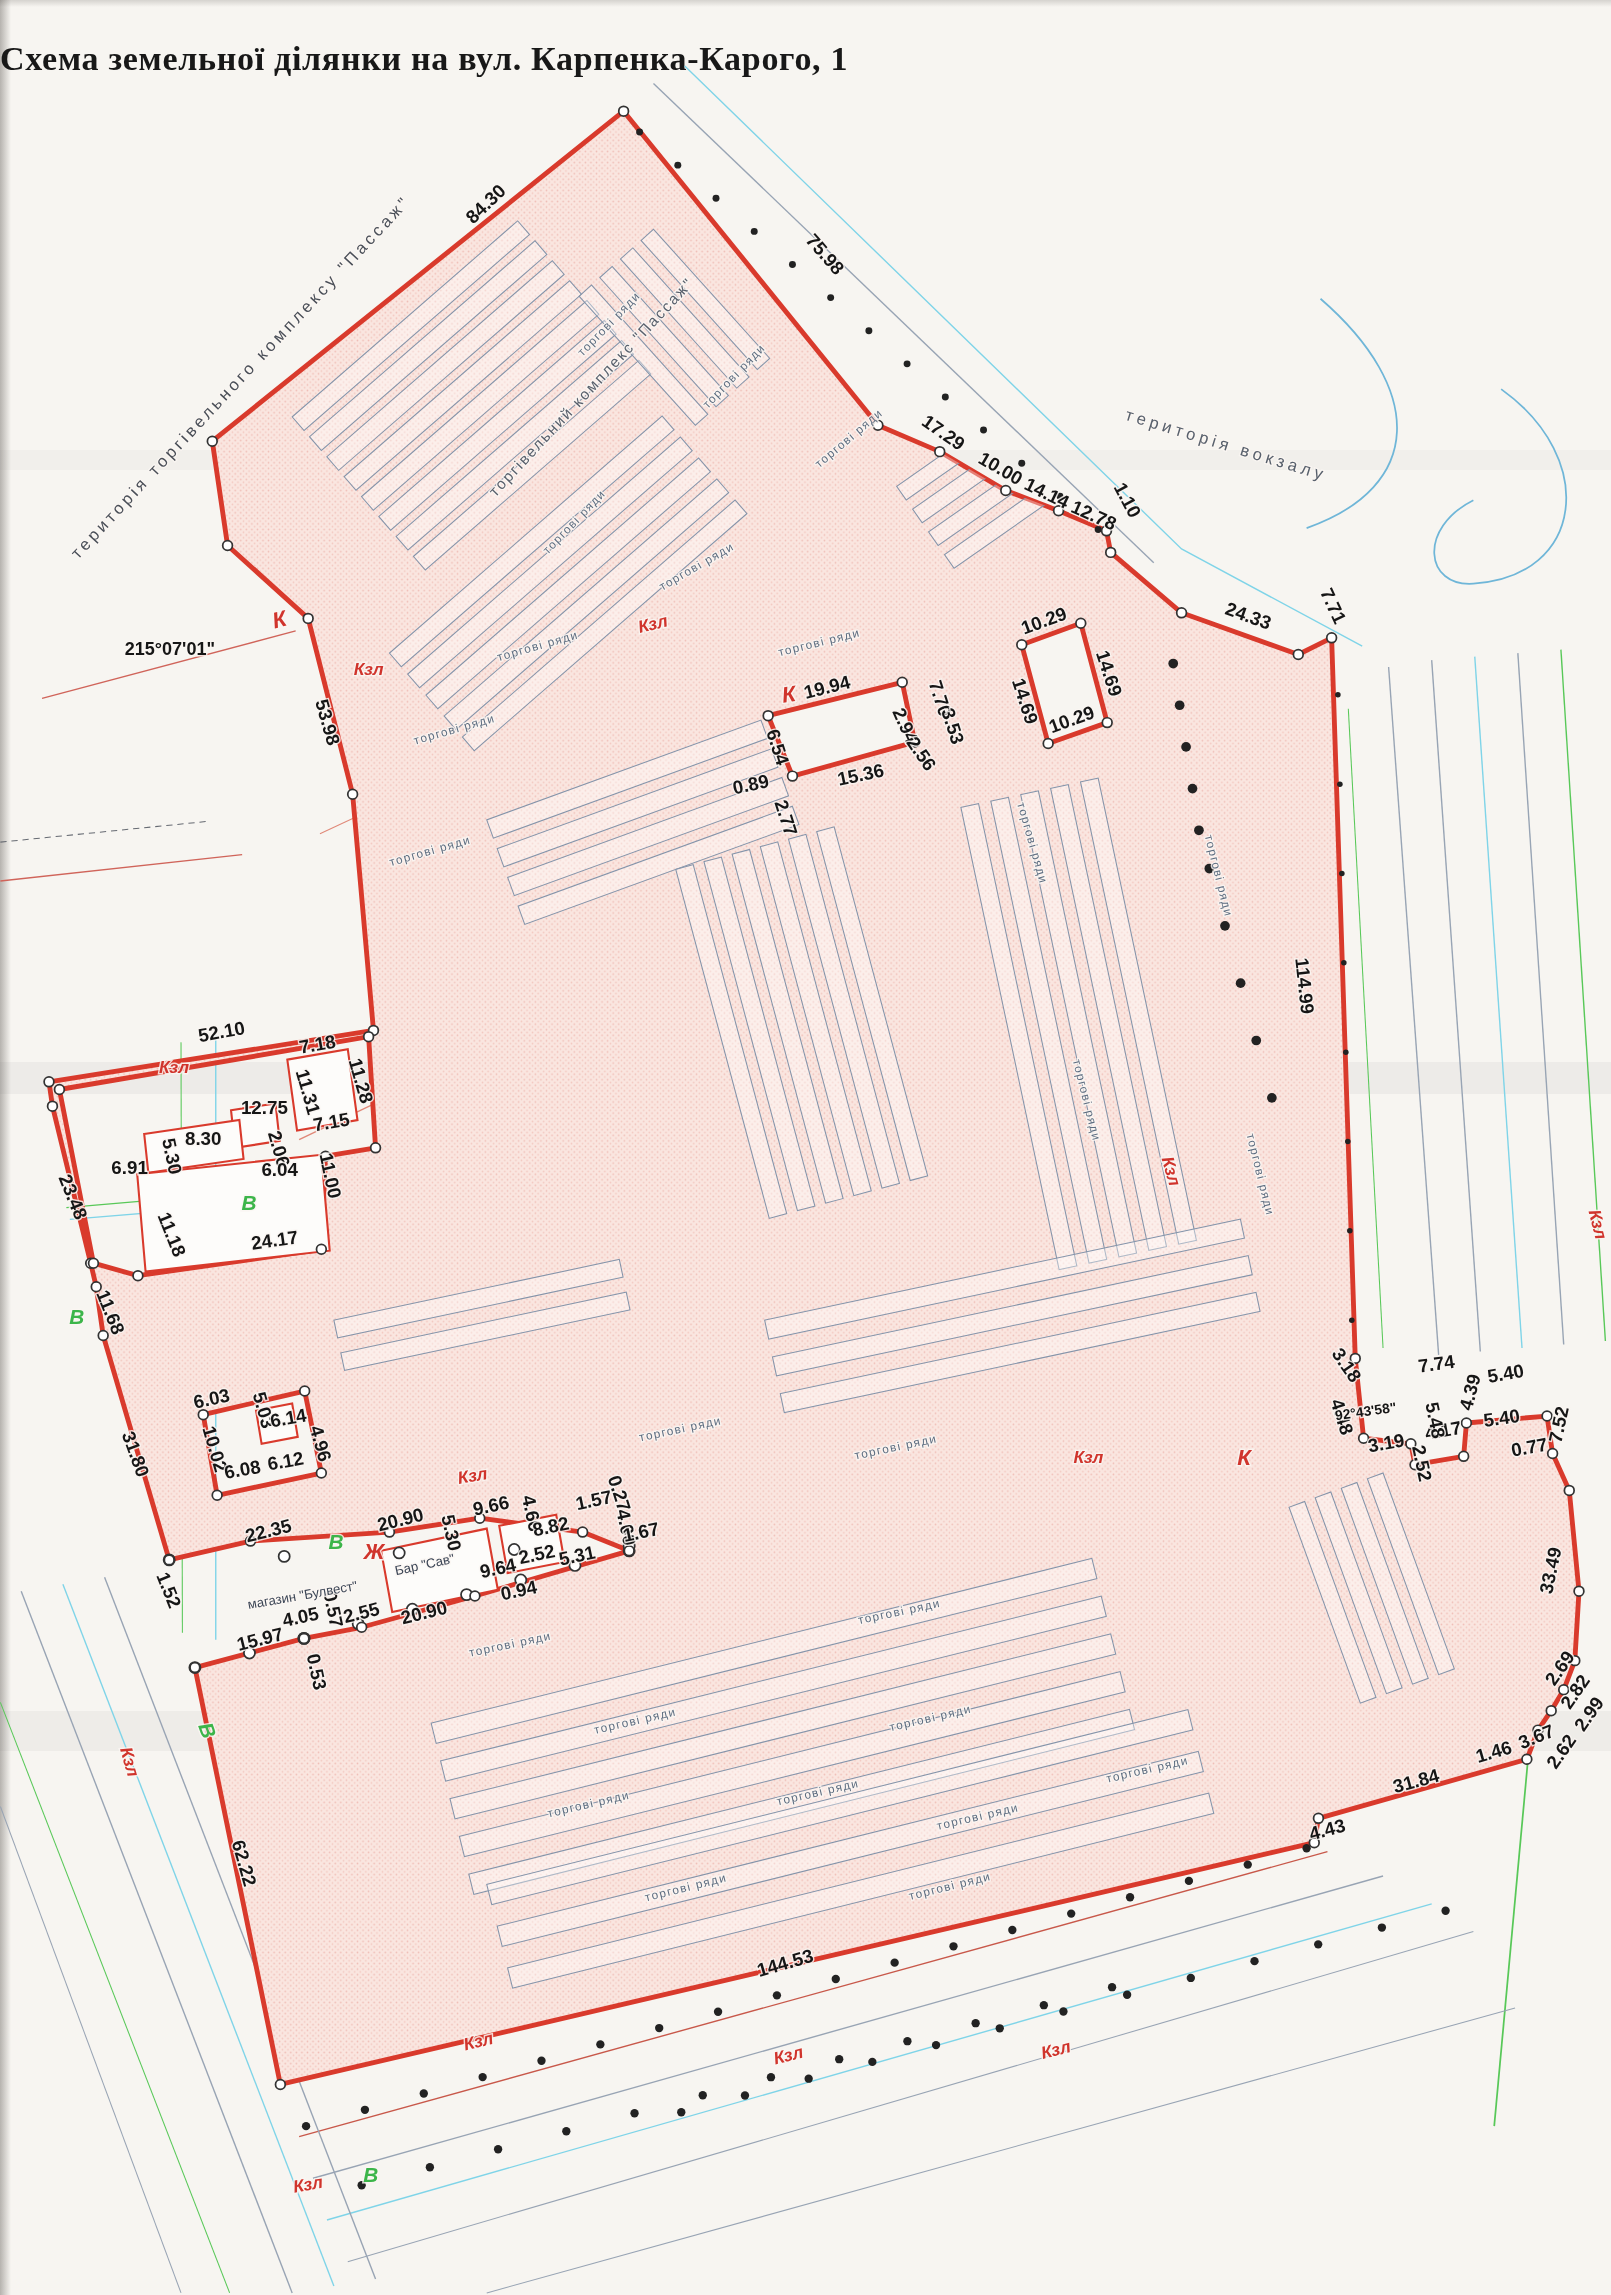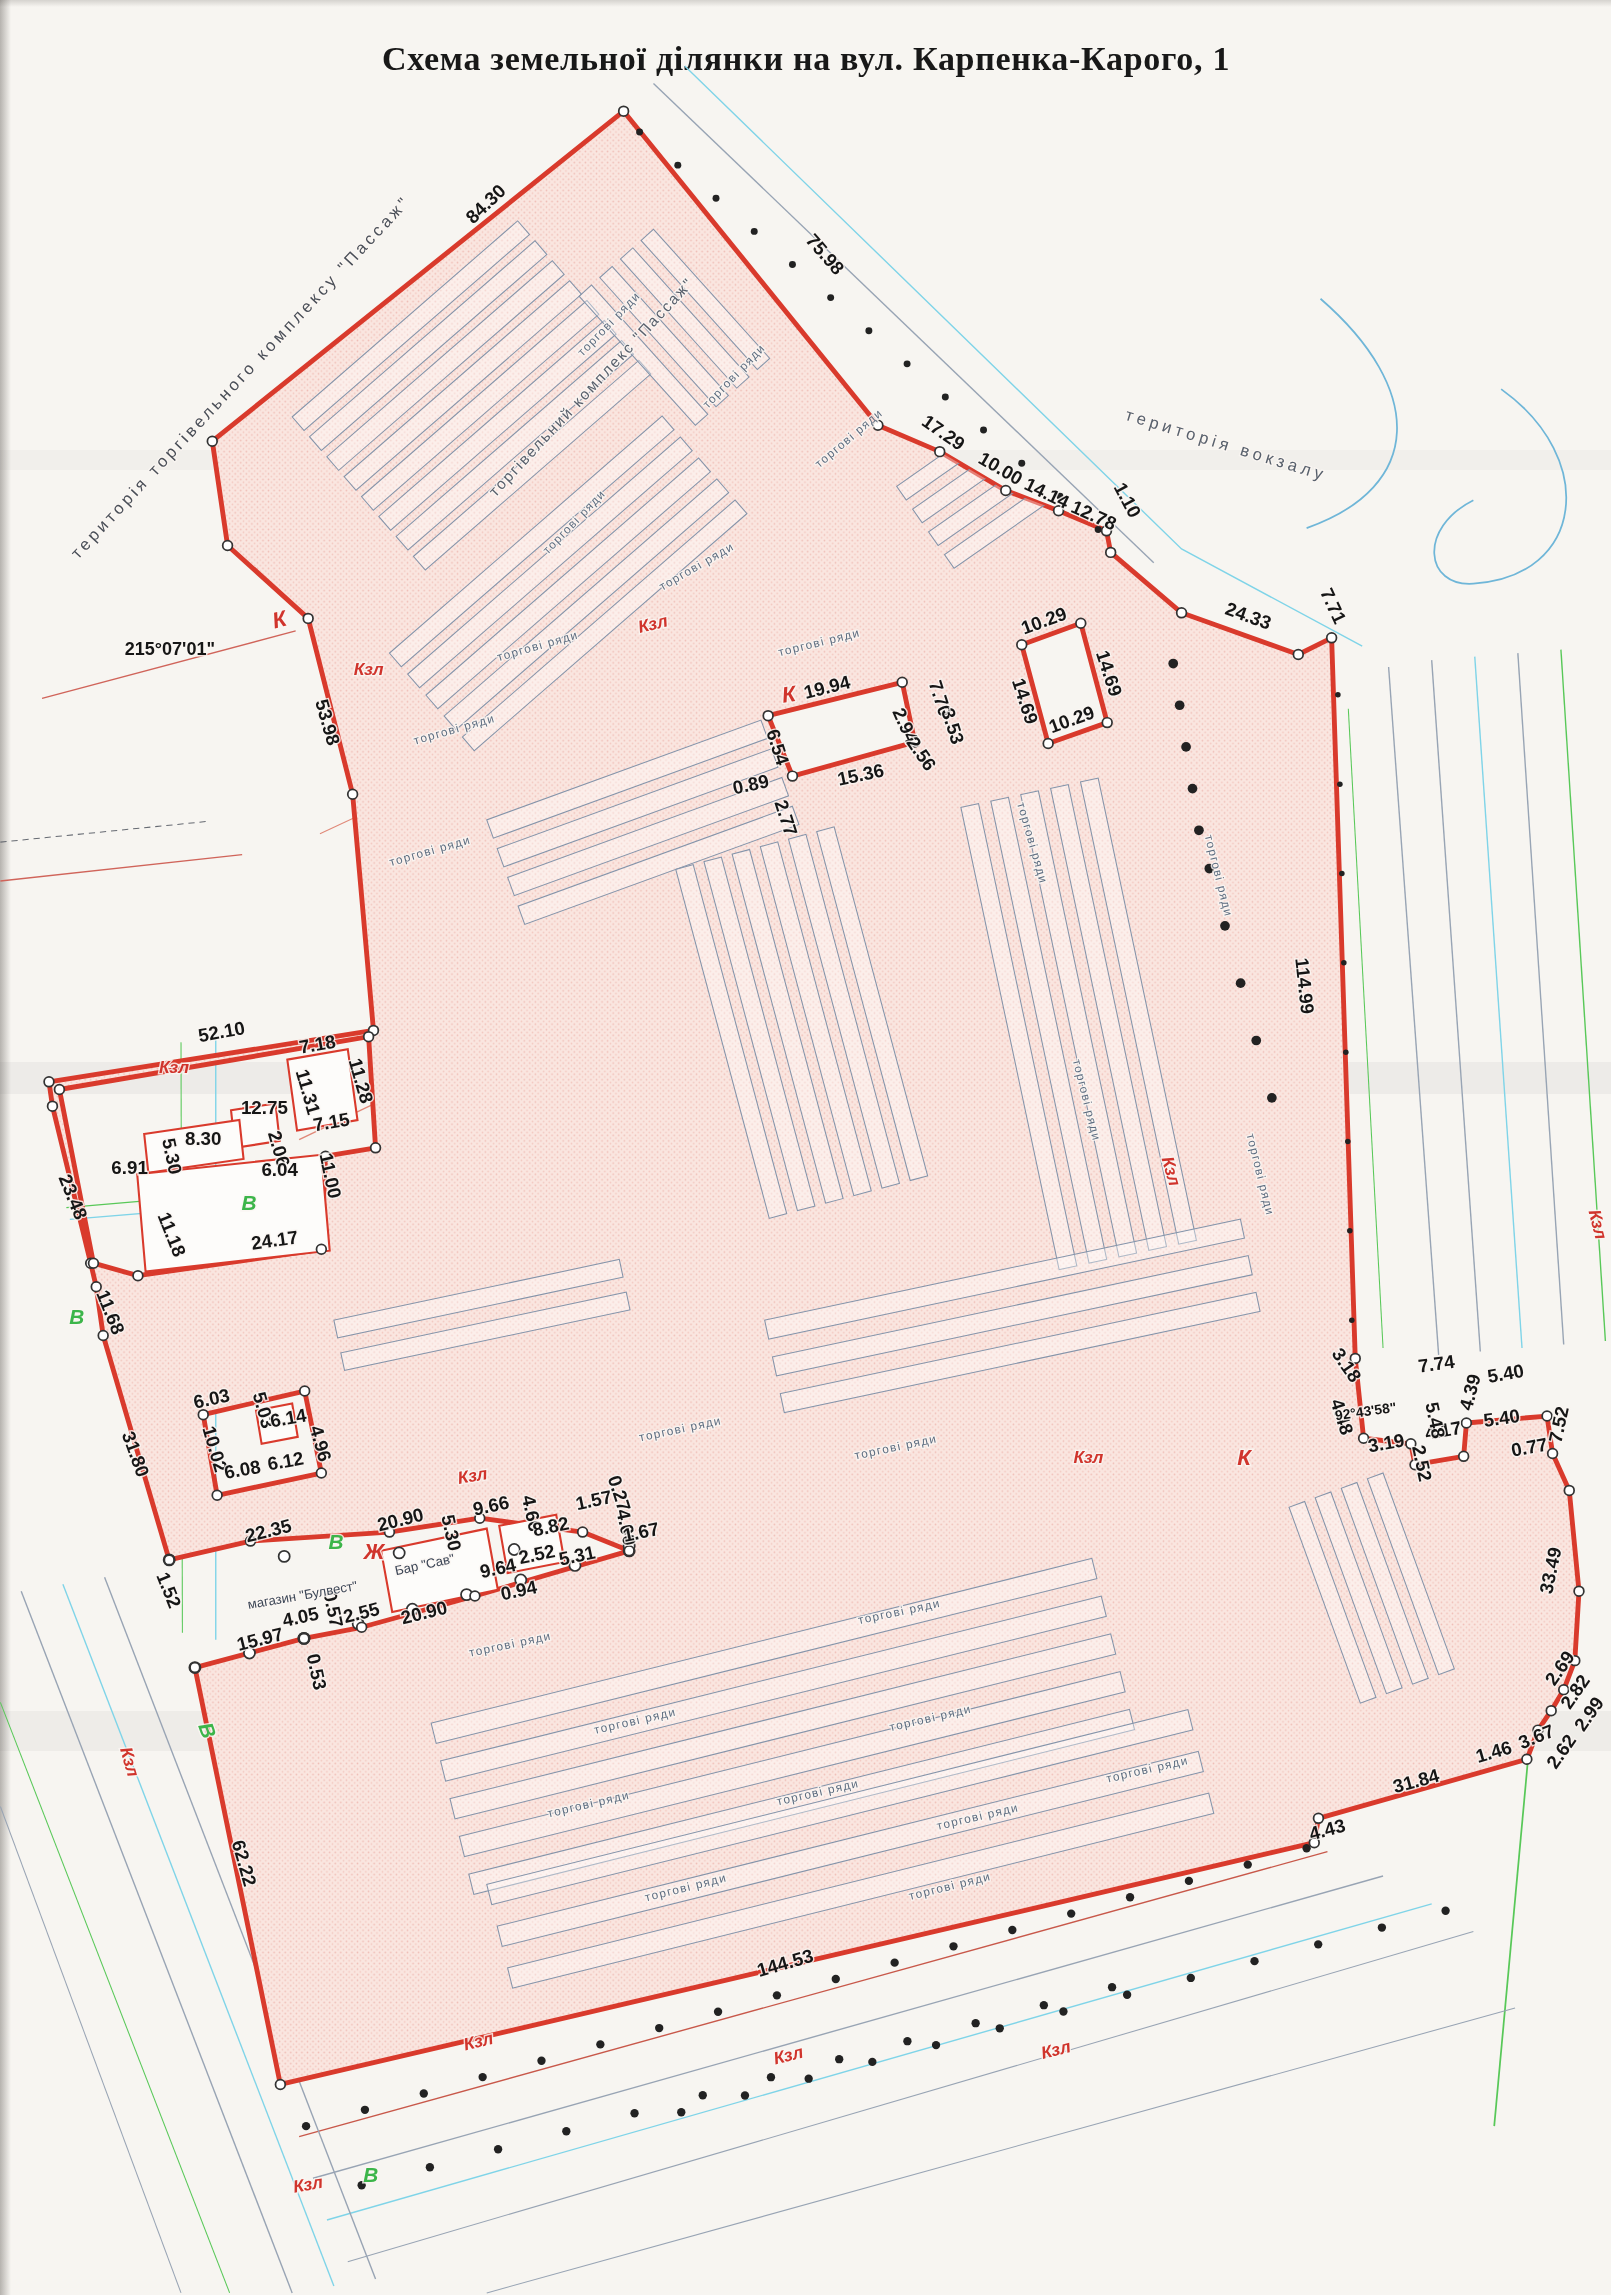--- a/index.html
+++ b/index.html
@@ -6,21 +6,21 @@
   body{background:#e6e4e0;font-family:"Liberation Sans",sans-serif;}
   .page{position:relative;width:1612px;height:2295px;background:#f7f5f1;overflow:hidden;}
   .scan-edge-left{position:absolute;left:0;top:0;width:11px;height:100%;
     background:linear-gradient(90deg,rgba(60,55,50,.35),rgba(60,55,50,0));}
   .scan-edge-top{position:absolute;left:0;top:0;width:100%;height:7px;
     background:linear-gradient(180deg,rgba(60,55,50,.18),rgba(60,55,50,0));}
   .scan-band{position:absolute;left:0;width:100%;pointer-events:none;}
   .band1{top:1062px;height:32px;background:rgba(110,110,110,.07);}
   .band2{top:1711px;height:40px;background:rgba(110,110,110,.06);}
   .band3{top:450px;height:19.5px;background:rgba(110,110,110,.04);}
-  .title{position:absolute;top:40px;left:0;width:100%;text-align:center;
+  .title{position:absolute;top:40px;left:0;width:100%;
     font-family:"Liberation Serif",serif;font-weight:bold;font-size:34px;
     color:#181818;letter-spacing:0.7px;}
   svg.plan{position:absolute;left:0;top:0;}
   text{font-family:"Liberation Sans",sans-serif;}
 </style>
 </head>
 <body>
 
 <div class="page">
   <div class="scan-edge-left"></div>

